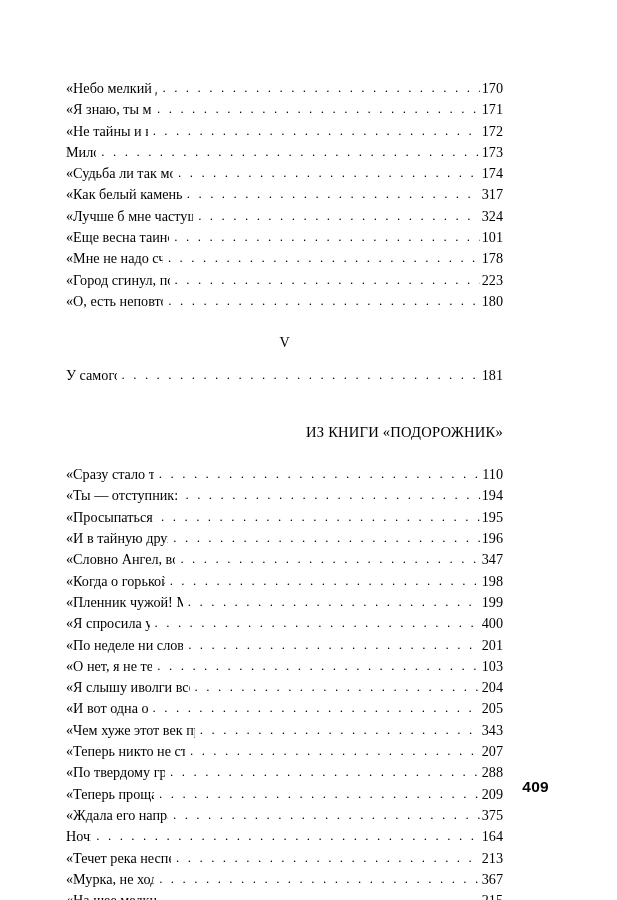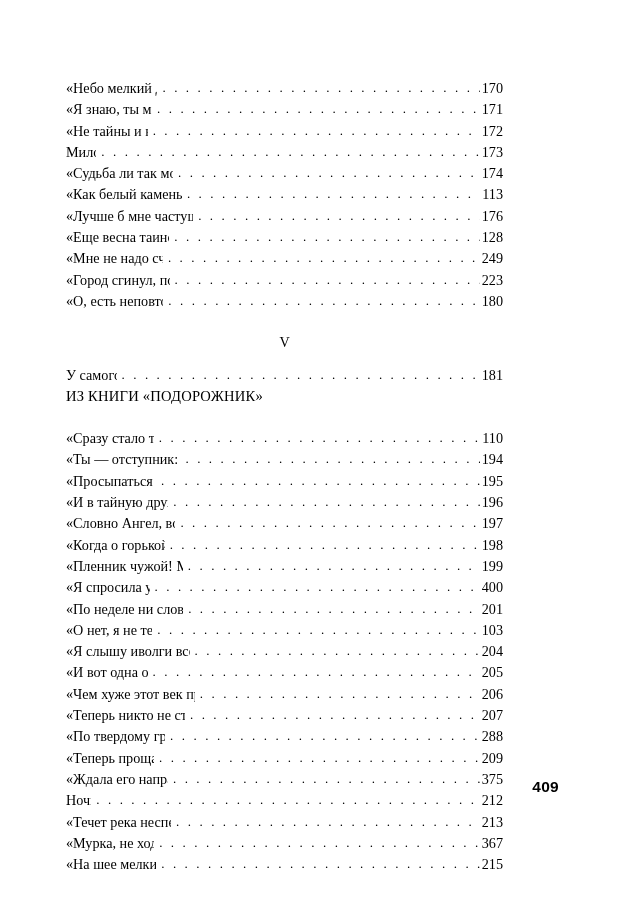--- a/index.html
+++ b/index.html
@@ -61,29 +61,30 @@
     text-align: left;
   }
   .section-roman {
     text-align: center;
     font-size: 14.2px;
     line-height: 20.3px;
     margin-top: 20px;
     margin-bottom: 12px;
   }
   .section-heading {
-    text-align: left;
+    text-align: right;
     font-size: 14.6px;
     line-height: 20.3px;
+    margin-top: 36px;
     margin-bottom: 22px;
     letter-spacing: 0.2px;
   }
   .folio {
     position: absolute;
-    right: 58px;
+    right: 68px;
     top: 778px;
     font-family: "Liberation Sans", sans-serif;
     font-weight: bold;
     font-size: 15.5px;
     letter-spacing: 0.3px;
   }
 </style>
 </head>
 <body>
 
@@ -112,36 +113,36 @@
         <span class="toc-page">173</span>
       </li>
       <li class="toc-entry">
         <span class="toc-title">«Судьба ли так моя переменилась...»</span>
         <span class="toc-dots">. . . . . . . . . . . . . . . . . . . . . . . . . . . . . . . . . . . . . . . . . . . . . . . . . . . . . .</span>
         <span class="toc-page">174</span>
       </li>
       <li class="toc-entry">
         <span class="toc-title">«Как белый камень в глубине колодца...»</span>
         <span class="toc-dots">. . . . . . . . . . . . . . . . . . . . . . . . . . . . . . . . . . . . . . . . . . . . . . . . . . . . . .</span>
-        <span class="toc-page">113</span>
+        <span class="toc-page">317</span>
       </li>
       <li class="toc-entry">
         <span class="toc-title">«Лучше б мне частушки задорно выкликать...»</span>
         <span class="toc-dots">. . . . . . . . . . . . . . . . . . . . . . . . . . . . . . . . . . . . . . . . . . . . . . . . . . . . . .</span>
-        <span class="toc-page">176</span>
+        <span class="toc-page">324</span>
       </li>
       <li class="toc-entry">
         <span class="toc-title">«Еще весна таинственная млела...»</span>
         <span class="toc-dots">. . . . . . . . . . . . . . . . . . . . . . . . . . . . . . . . . . . . . . . . . . . . . . . . . . . . . .</span>
-        <span class="toc-page">128</span>
+        <span class="toc-page">101</span>
       </li>
       <li class="toc-entry">
         <span class="toc-title">«Мне не надо счастья малого...»</span>
         <span class="toc-dots">. . . . . . . . . . . . . . . . . . . . . . . . . . . . . . . . . . . . . . . . . . . . . . . . . . . . . .</span>
-        <span class="toc-page">249</span>
+        <span class="toc-page">178</span>
       </li>
       <li class="toc-entry">
         <span class="toc-title">«Город сгинул, последнего дома...»</span>
         <span class="toc-dots">. . . . . . . . . . . . . . . . . . . . . . . . . . . . . . . . . . . . . . . . . . . . . . . . . . . . . .</span>
         <span class="toc-page">223</span>
       </li>
       <li class="toc-entry">
         <span class="toc-title">«О, есть неповторимые слова...»</span>
         <span class="toc-dots">. . . . . . . . . . . . . . . . . . . . . . . . . . . . . . . . . . . . . . . . . . . . . . . . . . . . . .</span>
         <span class="toc-page">180</span>
@@ -177,21 +178,21 @@
         <span class="toc-page">195</span>
       </li>
       <li class="toc-entry">
         <span class="toc-title">«И в тайную дружбу с высоким...»</span>
         <span class="toc-dots">. . . . . . . . . . . . . . . . . . . . . . . . . . . . . . . . . . . . . . . . . . . . . . . . . . . . . .</span>
         <span class="toc-page">196</span>
       </li>
       <li class="toc-entry">
         <span class="toc-title">«Словно Ангел, возмутивший воду...»</span>
         <span class="toc-dots">. . . . . . . . . . . . . . . . . . . . . . . . . . . . . . . . . . . . . . . . . . . . . . . . . . . . . .</span>
-        <span class="toc-page">197</span>
+        <span class="toc-page">347</span>
       </li>
       <li class="toc-entry">
         <span class="toc-title">«Когда о горькой гибели моей...»</span>
         <span class="toc-dots">. . . . . . . . . . . . . . . . . . . . . . . . . . . . . . . . . . . . . . . . . . . . . . . . . . . . . .</span>
         <span class="toc-page">198</span>
       </li>
       <li class="toc-entry">
         <span class="toc-title">«Пленник чужой! Мне чужого не надо...»</span>
         <span class="toc-dots">. . . . . . . . . . . . . . . . . . . . . . . . . . . . . . . . . . . . . . . . . . . . . . . . . . . . . .</span>
         <span class="toc-page">199</span>
@@ -217,21 +218,21 @@
         <span class="toc-page">204</span>
       </li>
       <li class="toc-entry">
         <span class="toc-title">«И вот одна осталась я...»</span>
         <span class="toc-dots">. . . . . . . . . . . . . . . . . . . . . . . . . . . . . . . . . . . . . . . . . . . . . . . . . . . . . .</span>
         <span class="toc-page">205</span>
       </li>
       <li class="toc-entry">
         <span class="toc-title">«Чем хуже этот век предшествующих? Разве...»</span>
         <span class="toc-dots">. . . . . . . . . . . . . . . . . . . . . . . . . . . . . . . . . . . . . . . . . . . . . . . . . . . . . .</span>
-        <span class="toc-page">206</span>
+        <span class="toc-page">343</span>
       </li>
       <li class="toc-entry">
         <span class="toc-title">«Теперь никто не станет слушать песен...»</span>
         <span class="toc-dots">. . . . . . . . . . . . . . . . . . . . . . . . . . . . . . . . . . . . . . . . . . . . . . . . . . . . . .</span>
         <span class="toc-page">207</span>
       </li>
       <li class="toc-entry">
         <span class="toc-title">«По твердому гребню сугроба...»</span>
         <span class="toc-dots">. . . . . . . . . . . . . . . . . . . . . . . . . . . . . . . . . . . . . . . . . . . . . . . . . . . . . .</span>
         <span class="toc-page">288</span>
@@ -242,21 +243,21 @@
         <span class="toc-page">209</span>
       </li>
       <li class="toc-entry">
         <span class="toc-title">«Ждала его напрасно много лет...»</span>
         <span class="toc-dots">. . . . . . . . . . . . . . . . . . . . . . . . . . . . . . . . . . . . . . . . . . . . . . . . . . . . . .</span>
         <span class="toc-page">375</span>
       </li>
       <li class="toc-entry">
         <span class="toc-title">Ночью</span>
         <span class="toc-dots">. . . . . . . . . . . . . . . . . . . . . . . . . . . . . . . . . . . . . . . . . . . . . . . . . . . . . .</span>
-        <span class="toc-page">212</span>
+        <span class="toc-page">164</span>
       </li>
       <li class="toc-entry">
         <span class="toc-title">«Течет река неспешно по долине...»</span>
         <span class="toc-dots">. . . . . . . . . . . . . . . . . . . . . . . . . . . . . . . . . . . . . . . . . . . . . . . . . . . . . .</span>
         <span class="toc-page">213</span>
       </li>
       <li class="toc-entry">
         <span class="toc-title">«Мурка, не ходи, там сыч...»</span>
         <span class="toc-dots">. . . . . . . . . . . . . . . . . . . . . . . . . . . . . . . . . . . . . . . . . . . . . . . . . . . . . .</span>
         <span class="toc-page">367</span>

